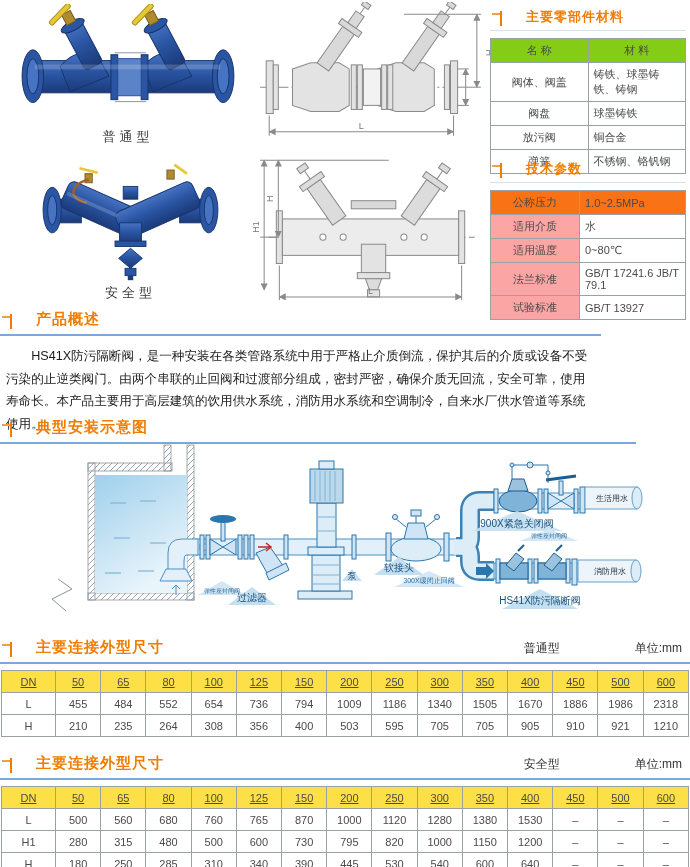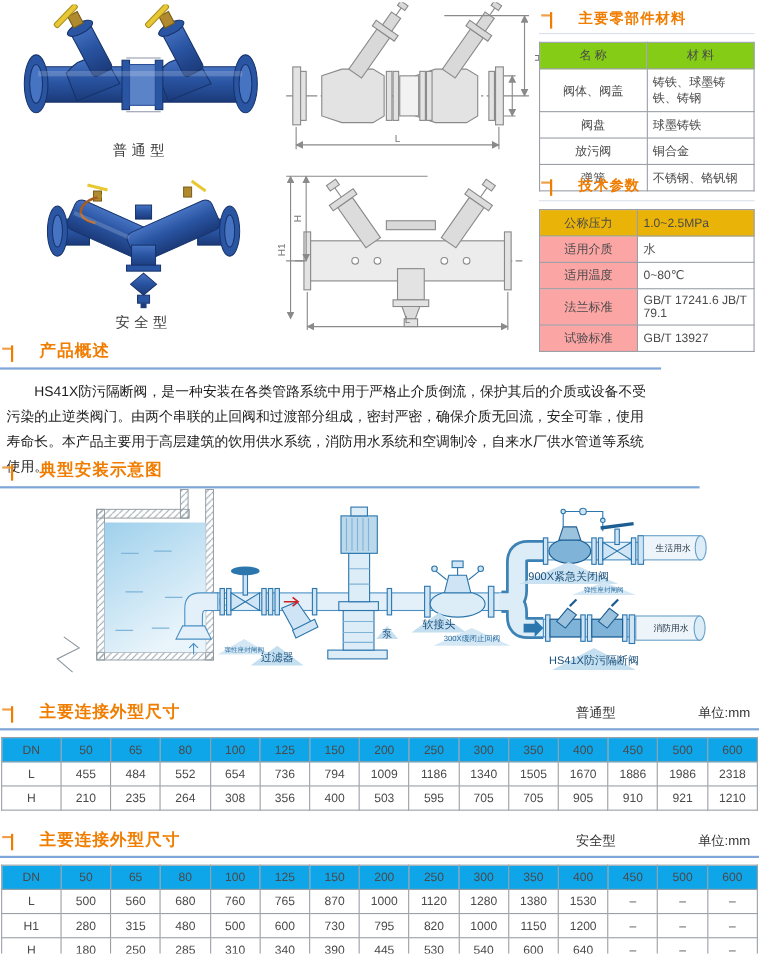--- a/index.html
+++ b/index.html
@@ -19,28 +19,28 @@
   .mark::after{content:"";position:absolute;left:8px;top:0;width:2px;height:15px;background:#ee7d00;}
   
   .caption{text-align:center;font-size:13px;color:#3a3a3a;letter-spacing:4px;}
   
   .side-table{width:100%;border-collapse:collapse;table-layout:fixed;}
   .side-table th,.side-table td{border:1px solid #9aa0a6;font-size:11px;color:#4a4a4a;
       font-weight:normal;padding:4px 5px;}
   .side-table th{background:#84cc16;text-align:center;height:14px;}
   .side-table td:first-child{text-align:center;width:40%;}
   .specs td:first-child{background:#fca5a5;}
-  .specs tr:first-child td{background:#eab308;}
+  .specs tr:first-child td{background:#f97316;}
   
   .para{margin:9px 6px 0;text-indent:2em;font-size:12.6px;line-height:1.8;color:#1b1b1b;}
   
   .dims-table{width:688px;margin-left:1px;border-collapse:collapse;table-layout:fixed;}
   .dims-table th,.dims-table td{border:1px solid #9aa0a6;height:21px;text-align:center;
       font-size:11px;color:#4a4a4a;font-weight:normal;padding:0;}
-  .dims-table thead th{background:#0ea5e9;}
+  .dims-table thead th{background:#fde047;text-decoration:underline;}
   svg text{font-family:"Liberation Sans","DejaVu Sans",sans-serif;}
 </style>
 </head>
 <body>
 
 <div id="page">
 
   <div class="abs" style="left:8px;top:4px;width:240px;height:122px;">
     <svg viewBox="0 0 235 125" width="240" height="122">
       <defs>

